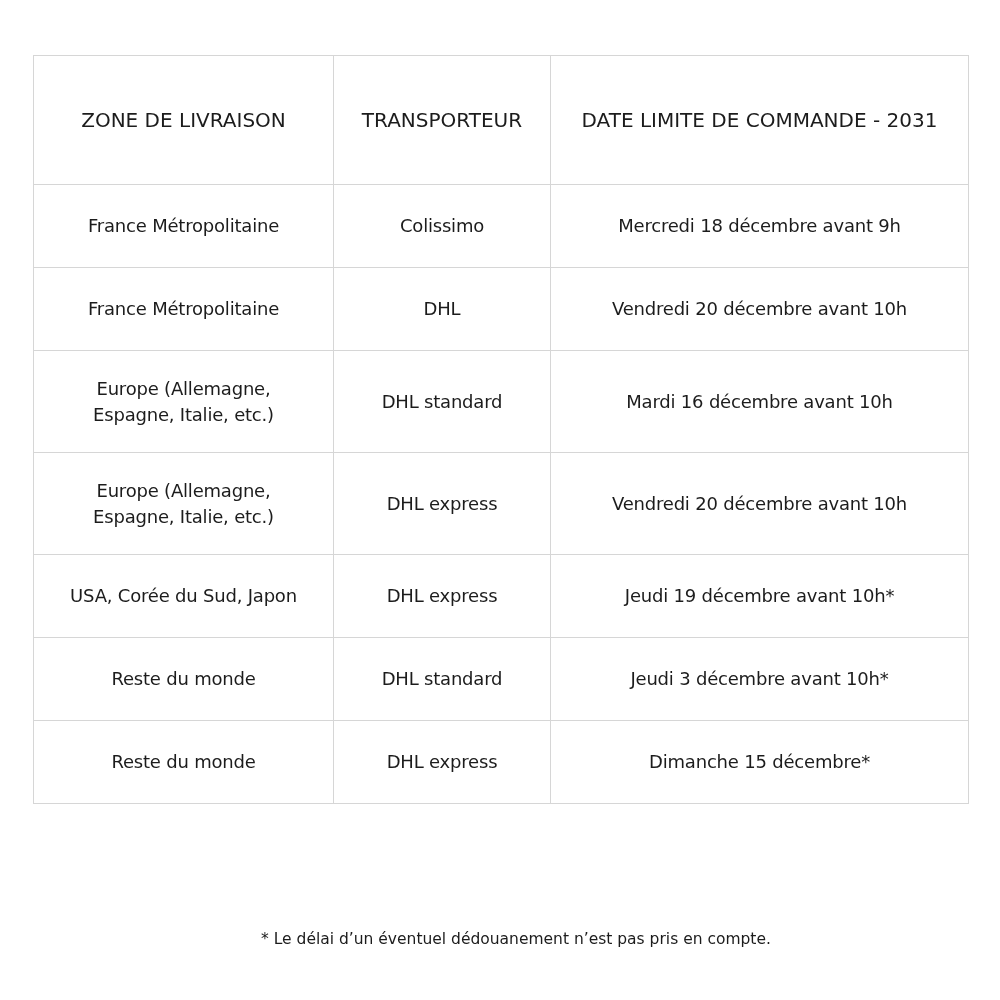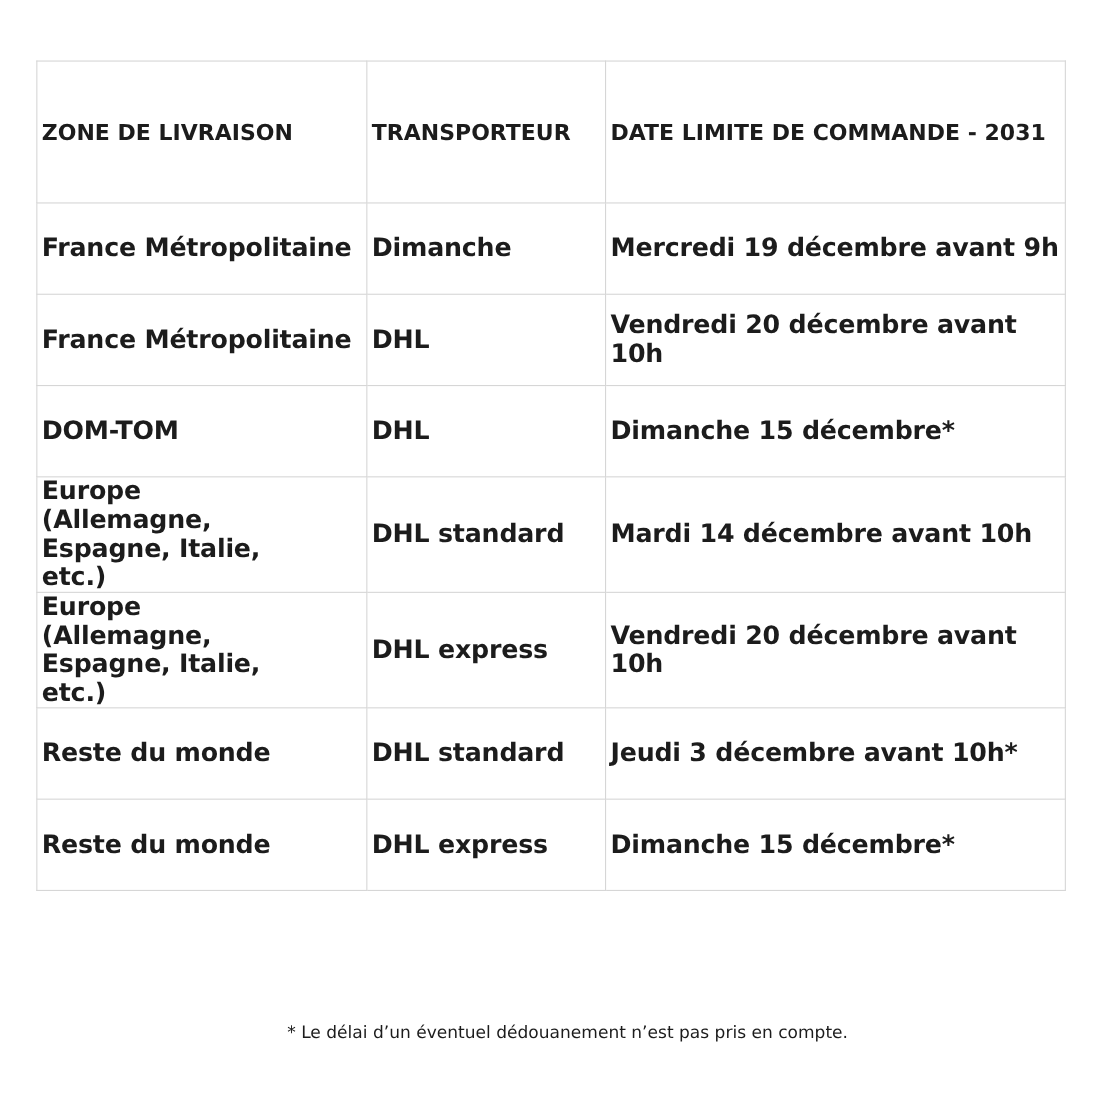--- a/index.html
+++ b/index.html
@@ -24,33 +24,33 @@
     table {
       border-collapse: collapse;
       width: 935px;
       table-layout: fixed;
     }
     col.c1 { width: 300px; }
     col.c2 { width: 217px; }
     col.c3 { width: 418px; }
     th, td {
       border: 1px solid #d6d6d6;
-      text-align: left;
+      text-align: center;
       vertical-align: middle;
       padding: 0 4px;
-      font-weight: bold;
+      font-weight: normal;
       letter-spacing: -0.2px;
     }
     th {
       height: 128px;
       font-size: 20px;
       letter-spacing: 0px;
     }
     td {
-      font-size: 23px;
+      font-size: 18px;
       line-height: 26px;
     }
     tr.r-short td { height: 82px; }
     tr.r-tall td { height: 101px; }
     .footnote {
       position: absolute;
       left: 16px;
       top: 930px;
       width: 1000px;
       text-align: center;
@@ -71,42 +71,42 @@
     <thead>
       <tr>
         <th>ZONE DE LIVRAISON</th>
         <th>TRANSPORTEUR</th>
         <th>DATE LIMITE DE COMMANDE - 2031</th>
       </tr>
     </thead>
     <tbody>
       <tr class="r-short">
         <td>France Métropolitaine</td>
-        <td>Dimanche</td>
-        <td>Mercredi 19 décembre avant 9h</td>
+        <td>Colissimo</td>
+        <td>Mercredi 18 décembre avant 9h</td>
       </tr>
       <tr class="r-short">
         <td>France Métropolitaine</td>
         <td>DHL</td>
         <td>Vendredi 20 décembre avant 10h</td>
       </tr>
-      <tr class="r-short">
-        <td>DOM-TOM</td>
-        <td>DHL</td>
-        <td>Dimanche 15 décembre*</td>
-      </tr>
       <tr class="r-tall">
         <td><span style="display:inline-block;max-width:215px;">Europe (Allemagne, Espagne, Italie, etc.)</span></td>
         <td>DHL standard</td>
-        <td>Mardi 14 décembre avant 10h</td>
+        <td>Mardi 16 décembre avant 10h</td>
       </tr>
       <tr class="r-tall">
         <td><span style="display:inline-block;max-width:215px;">Europe (Allemagne, Espagne, Italie, etc.)</span></td>
         <td>DHL express</td>
         <td>Vendredi 20 décembre avant 10h</td>
+      </tr>
+      <tr class="r-short">
+        <td>USA, Corée du Sud, Japon</td>
+        <td>DHL express</td>
+        <td>Jeudi 19 décembre avant 10h*</td>
       </tr>
       <tr class="r-short">
         <td>Reste du monde</td>
         <td>DHL standard</td>
         <td>Jeudi 3 décembre avant 10h*</td>
       </tr>
       <tr class="r-short">
         <td>Reste du monde</td>
         <td>DHL express</td>
         <td>Dimanche 15 décembre*</td>

